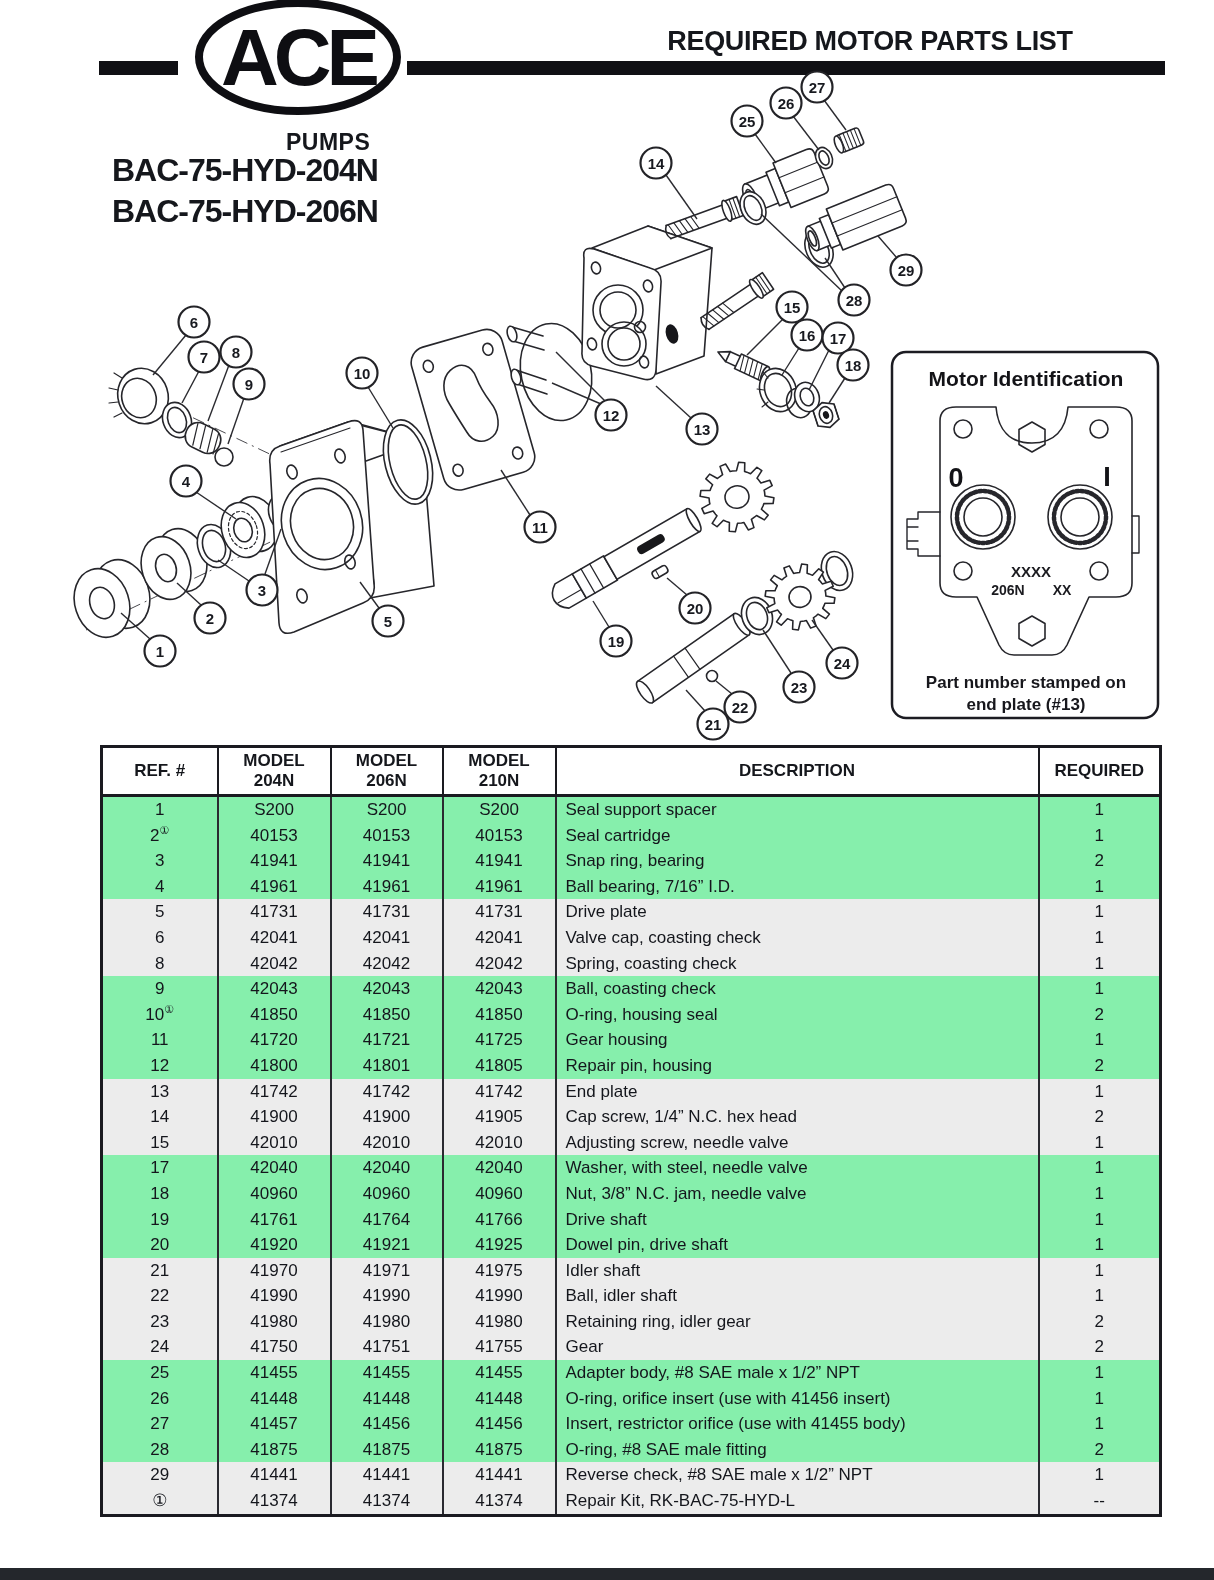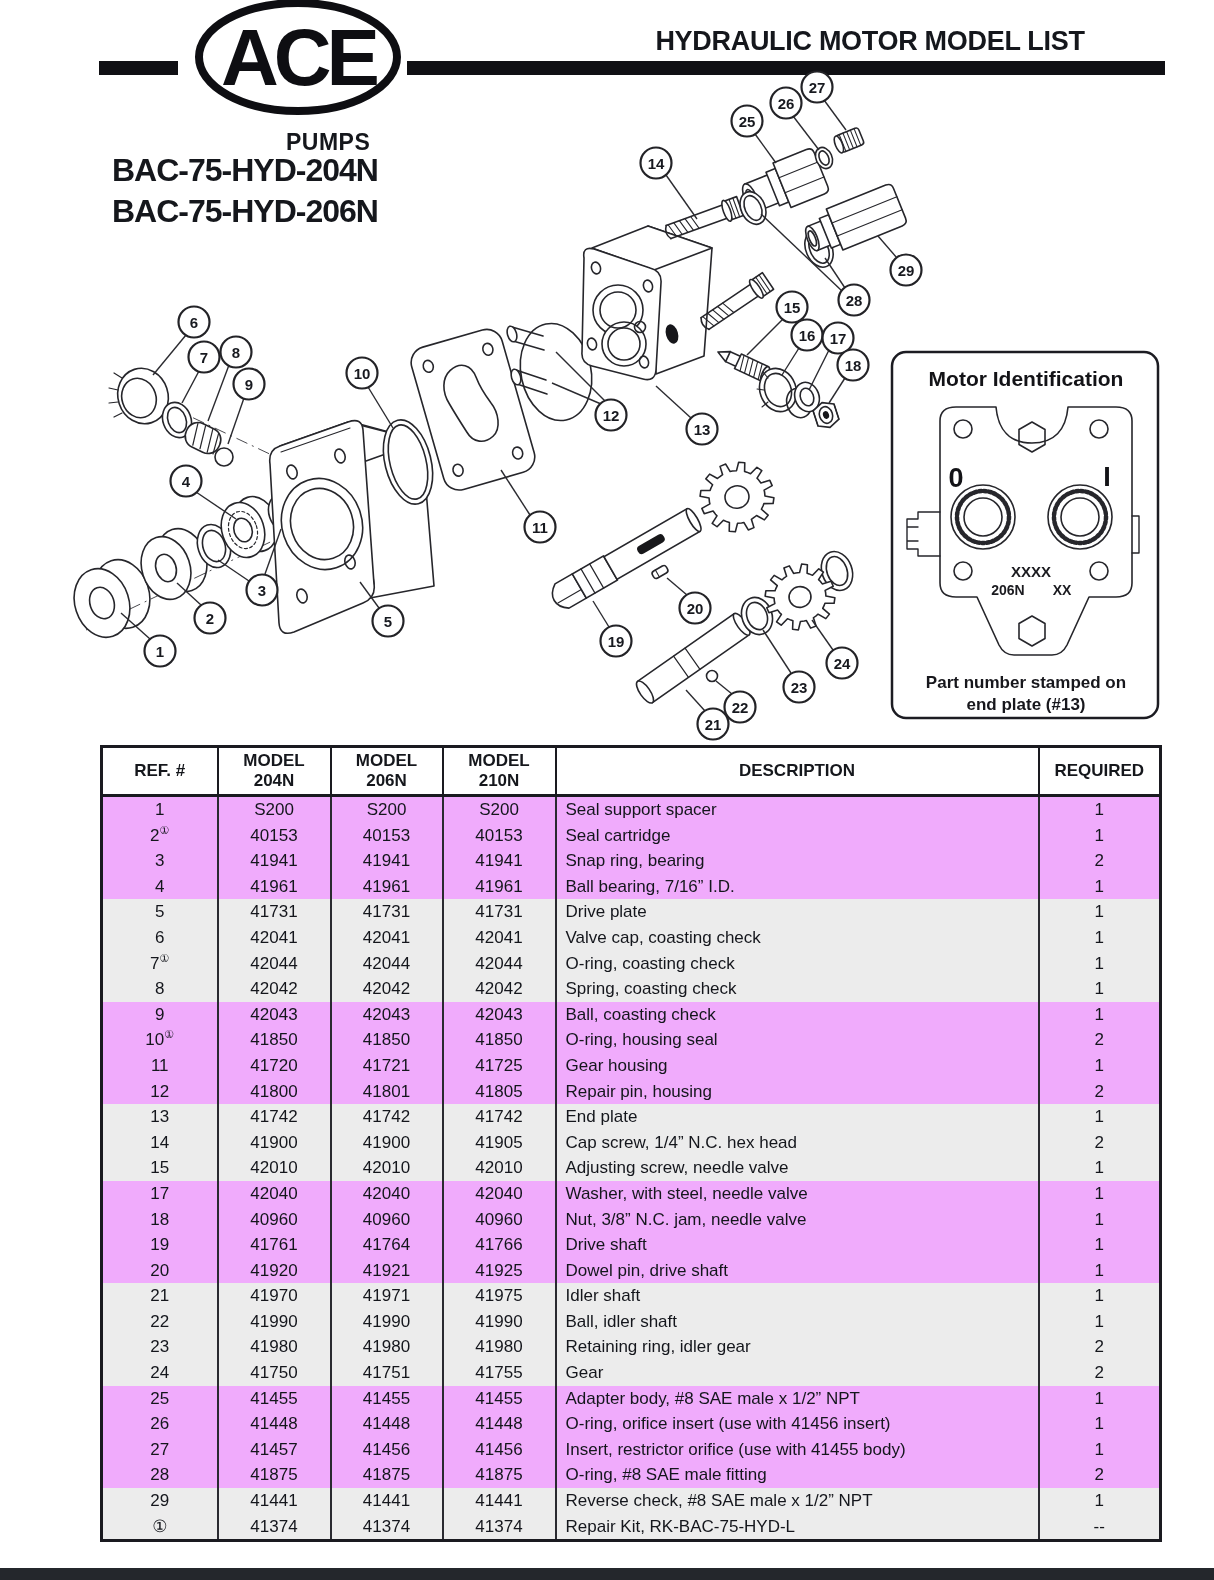--- a/index.html
+++ b/index.html
@@ -22,21 +22,21 @@
   .callout-num{font-family:"Liberation Sans",sans-serif;font-size:15px;font-weight:bold;fill:#17191f;text-anchor:middle;}
   .leader{fill:none;stroke:#2b2b30;stroke-width:1.4;}
 
   
   .mid-title{font-family:"Liberation Sans",sans-serif;font-size:21px;font-weight:bold;fill:#131317;text-anchor:middle;}
   .mid-caption{font-family:"Liberation Sans",sans-serif;font-size:17px;font-weight:bold;fill:#17171c;text-anchor:middle;}
   .mid-stamp{font-family:"Liberation Sans",sans-serif;font-weight:bold;fill:#1a1a1f;text-anchor:middle;}
   .mid-port{font-family:"Liberation Sans",sans-serif;font-size:27px;font-weight:bold;fill:#131317;text-anchor:middle;}
 
   
-  table.parts{position:absolute;left:100px;top:745px;width:1059px;border-collapse:collapse;table-layout:fixed;border:3px solid #1a1a20;background:#f0abfc;}
+  table.parts{position:absolute;left:100px;top:745px;width:1059px;border-collapse:collapse;table-layout:fixed;border:3px solid #1a1a20;background:#86efac;}
   table.parts th{border:2.5px solid #1a1a20;font-size:17px;font-weight:bold;text-align:center;white-space:pre-line;line-height:20px;padding:3px 0;background:#fff;}
   table.parts td{font-size:17px;padding:0;height:25.6px;line-height:25.6px;text-align:center;white-space:nowrap;overflow:hidden;color:#14161c;}
   table.parts td.desc{text-align:left;padding-left:9px;}
   table.parts td{border-left:2px solid #2a2a30;border-right:2px solid #2a2a30;}
   table.parts tr.shaded td{background:#ececec;}
   table.parts thead tr{border-bottom:3px solid #1a1a20;}
   sup.fn{font-size:11px;vertical-align:super;line-height:0;}
   .bottom-bar{background:#24272c;}
 </style>
 </head>
@@ -44,21 +44,21 @@
 
 <div class="abs rule" style="left:99px;top:61px;width:79px;"></div>
 <div class="abs rule" style="left:407px;top:61px;width:758px;"></div>
 
 <svg class="abs" style="left:192px;top:0;" width="212" height="122" viewBox="0 0 212 122">
   <ellipse cx="106" cy="57" rx="99" ry="54" fill="none" stroke="#0e0e12" stroke-width="8"></ellipse>
   <text x="106" y="85" text-anchor="middle" style="font-family:'Liberation Sans',sans-serif;font-weight:bold;font-size:80px;letter-spacing:-5px;fill:#0e0e12;">ACE</text>
 </svg>
 <div class="abs logo-sub" style="left:286px;top:97px;">PUMPS</div>
 
-<div class="abs doc-title" style="left:640px;top:26px;width:460px;text-align:center;">HYDRAULIC MOTOR MODEL LIST</div>
+<div class="abs doc-title" style="left:640px;top:26px;width:460px;text-align:center;">REQUIRED MOTOR PARTS LIST</div>
 
 <div class="abs models" style="left:112px;top:150px;">
   <div>BAC-75-HYD-204N</div>
   <div>BAC-75-HYD-206N</div>
 </div>
 
 <svg class="diagram" width="1214" height="745" viewBox="0 0 1214 745">
 
   <path class="cl" d="M86,630 L352,503"></path>
   <path class="cl" d="M128,387 L312,474"></path>
@@ -527,28 +527,20 @@
       </tr>
       <tr class="shaded">
         <td>6</td>
         <td>42041</td>
         <td>42041</td>
         <td>42041</td>
         <td class="desc">Valve cap, coasting check</td>
         <td>1</td>
       </tr>
       <tr class="shaded">
-        <td>7<sup class="fn">①</sup></td>
-        <td>42044</td>
-        <td>42044</td>
-        <td>42044</td>
-        <td class="desc">O-ring, coasting check</td>
-        <td>1</td>
-      </tr>
-      <tr class="shaded">
         <td>8</td>
         <td>42042</td>
         <td>42042</td>
         <td>42042</td>
         <td class="desc">Spring, coasting check</td>
         <td>1</td>
       </tr>
       <tr>
         <td>9</td>
         <td>42043</td>

